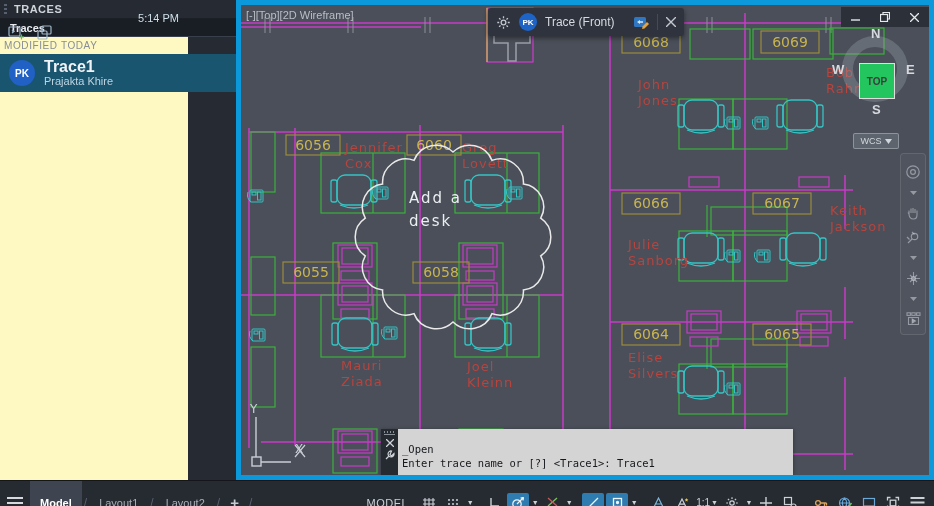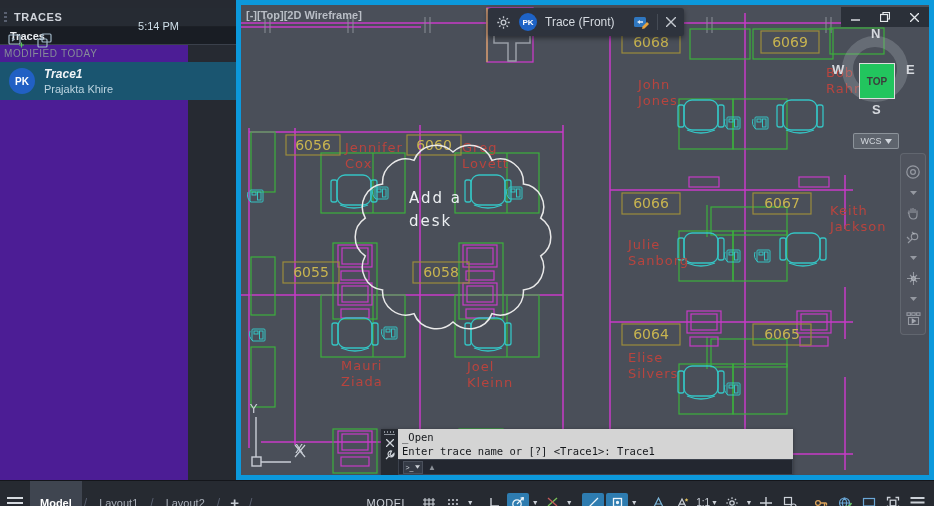--- a/index.html
+++ b/index.html
@@ -2,49 +2,49 @@
 <html><head>
 <meta charset="utf-8">
 <style>
   html,body{margin:0;padding:0;background:#1b1e24;}
   #app{position:relative;width:934px;height:506px;overflow:hidden;
        font-family:"Liberation Sans",sans-serif;background:#262a32;
        -webkit-font-smoothing:antialiased;}
   .abs{position:absolute;}
 
   
-  #panel{left:0;top:8px;width:188px;height:480px;background:#4c1d95;}
+  #panel{left:0;top:0;width:188px;height:480px;background:#fef9c3;}
   #panel-title{left:0;top:0;width:236px;height:19px;background:#262b33;
     border-bottom:1px solid #1c2026;color:#cfd3da;font-size:11px;font-weight:bold;
     letter-spacing:.5px;line-height:19px;padding-left:14px;box-sizing:border-box;}
   #panel-grip{left:4px;top:4px;width:3px;height:11px;
     background:repeating-linear-gradient(#596070 0 2px,transparent 2px 4px);}
   #panel-tools{left:0;top:21px;width:236px;height:24px;display:flex;gap:10px;
     align-items:center;padding-left:8px;box-sizing:border-box;}
   .ptool{width:18px;height:16px;color:#9fb6c6;cursor:pointer;}
   #panel-listheader{left:0;top:45px;width:236px;height:18px;background:#191d24;
     border-bottom:1px solid #3a404b;color:#e8ebef;font-size:11px;font-weight:bold;
     line-height:18px;padding-left:10px;box-sizing:border-box;}
   #panel-section{left:0;top:63px;width:236px;height:17px;color:#868d98;
     font-size:10px;letter-spacing:.6px;line-height:17px;padding-left:4px;box-sizing:border-box;}
   #trace-item{left:0;top:80px;width:236px;height:38px;background:#1a5570;display:flex;
     align-items:center;cursor:pointer;}
   #trace-avatar{width:26px;height:26px;border-radius:50%;background:#2160c4;color:#fff;
     font-size:10px;font-weight:bold;display:flex;align-items:center;justify-content:center;
     margin:0 9px 0 9px;}
-  #trace-name{color:#f0f3f6;font-size:12px;font-weight:bold;line-height:15px;font-style:italic;}
+  #trace-name{color:#f0f3f6;font-size:16px;font-weight:bold;line-height:15px;}
   #trace-author{color:#bdd4e0;font-size:11px;line-height:14px;}
   #trace-time{position:absolute;right:9px;top:12px;color:#cfdfe9;font-size:11px;}
 
   
   #dwin{left:236px;top:0;width:698px;height:480px;box-sizing:border-box;
     border:5px solid #0c99dc;background:#4a4f59;}
   #dcontent{position:relative;width:688px;height:470px;overflow:hidden;}
   #plan{position:absolute;left:0;top:0;}
-  #vp-label{left:5px;top:4px;color:#b9bec6;font-size:11px;font-weight:bold;}
+  #vp-label{left:5px;top:4px;color:#b9bec6;font-size:11px;font-weight:normal;}
   #winbtns{left:600px;top:2px;width:88px;height:20px;background:#2b3039;display:flex;
     align-items:center;justify-content:space-around;color:#e6e9ed;}
   .wbtn{width:20px;height:16px;display:flex;align-items:center;justify-content:center;cursor:pointer;}
 
   
   #ttoolbar{left:247px;top:3px;width:196px;height:28px;background:#2e333d;border-radius:3px;
     box-shadow:0 2px 5px rgba(0,0,0,.45);display:flex;align-items:center;gap:8px;
     padding:0 8px;box-sizing:border-box;}
   #tt-avatar{width:18px;height:18px;border-radius:50%;background:#1e63c6;color:#fff;
     font-size:8px;font-weight:bold;display:flex;align-items:center;justify-content:center;}
@@ -76,21 +76,21 @@
     box-shadow:0 1px 4px rgba(0,0,0,.4);}
   #cmd-side{width:17px;background:#262a31;display:flex;flex-direction:column;align-items:center;
     gap:3px;padding-top:2px;box-sizing:border-box;}
   #cmd-grip{width:11px;height:5px;
     background:repeating-linear-gradient(90deg,#8a9098 0 1px,transparent 1px 3px),
                repeating-linear-gradient(#8a9098 0 1px,transparent 1px 3px);
     background-size:100% 2px,3px 100%;background-repeat:repeat-x;background-position:0 0,0 3px;}
   #cmd-main{flex:1;display:flex;flex-direction:column;}
   #cmd-hist{flex:1;background:#d4d4d4;color:#15181c;
     font-family:"DejaVu Sans Mono",monospace;font-size:10.5px;line-height:14px;
-    padding:1px 4px;box-sizing:border-box;white-space:pre;}
+    padding:13px 4px;box-sizing:border-box;white-space:pre;}
   #cmd-input{height:16px;background:#232730;border:1px solid #3c424d;display:flex;
     align-items:center;gap:5px;padding:0 4px;box-sizing:border-box;}
   #cmd-chip{width:18px;height:11px;background:#343a45;border:1px solid #4a505c;color:#cfd4da;
     font-size:7px;display:flex;align-items:center;justify-content:center;gap:2px;}
   #cmd-ph{flex:1;color:#9aa1ab;font-size:11px;font-style:italic;
     font-family:"DejaVu Sans Mono",monospace;}
   #cmd-up{color:#8a9098;font-size:8px;cursor:pointer;}
 
   
   #statusbar{left:0;top:480px;width:934px;height:44px;background:#262a31;

